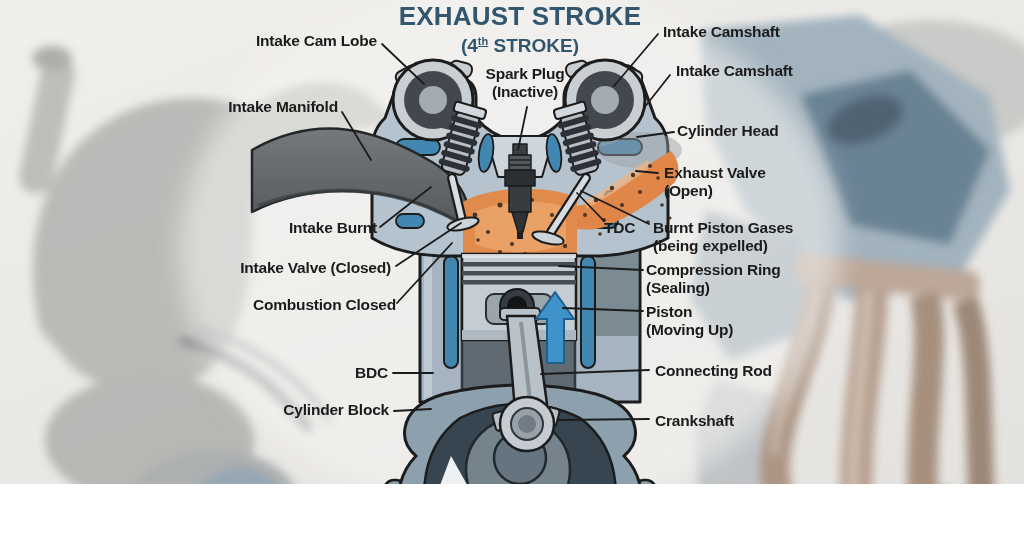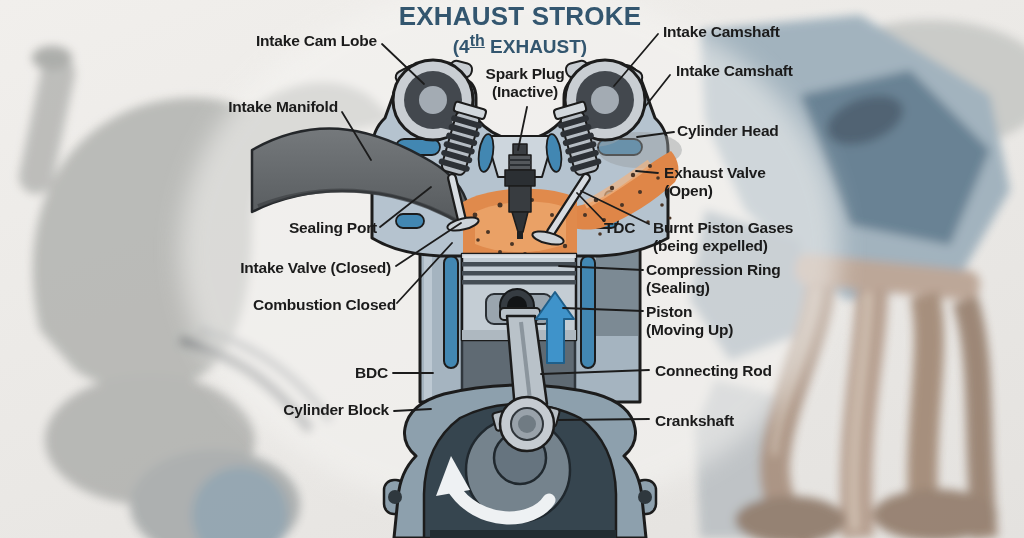--- a/index.html
+++ b/index.html
@@ -2,41 +2,41 @@
 <html style="--title: #33566f; --label: #1b1b1b; --bg: #eceae7;"><head>
 <meta charset="utf-8">
 <style>
   :root{
     --title:#33566f;
     --label:#1b1b1b;
     --bg:#eceae7;
   }
   html,body{margin:0;padding:0;}
   #stage{
-    position:relative;width:1024px;height:538px;overflow:hidden;
+    position:relative;width:1024px;height:484px;overflow:hidden;
     background:linear-gradient(160deg,#f1efec 0%,#eae8e5 55%,#e4e2df 100%);
     font-family:"Liberation Sans",sans-serif;
   }
   #art{position:absolute;left:0;top:0;}
   .lbl{
     position:absolute;
     font:700 15.5px/18px "Liberation Sans",sans-serif;
     color:var(--label);
     letter-spacing:-0.2px;
     white-space:nowrap;
   }
   .lbl.right{text-align:left;}
   .lbl.center{text-align:center;}
   #title-block{
     position:absolute;left:360px;top:2px;width:320px;text-align:center;
     color:var(--title);
   }
   #title-main{font:700 26px/28px "Liberation Sans",sans-serif;letter-spacing:0.2px;}
   #title-sub{font:700 19px/20px "Liberation Sans",sans-serif;margin-top:1px;}
-  #title-sub sup{font-size:16px;text-decoration:underline;}
+  #title-sub sup{font-size:11px;text-decoration:underline;}
 </style>
 </head>
 <body>
 
 <div id="stage">
 
 <svg id="art" width="1024" height="538" viewBox="0 0 1024 538">
   <defs>
     <filter id="blur5" x="-25%" y="-25%" width="150%" height="150%">
           <feGaussianBlur stdDeviation="5"></feGaussianBlur>
@@ -279,21 +279,21 @@
     <line x1="643" y1="311" x2="563" y2="308"></line>
     <line x1="649" y1="370" x2="541" y2="374"></line>
     <line x1="649" y1="419" x2="558" y2="420"></line>
     <line x1="393" y1="373" x2="433" y2="373"></line>
     <line x1="394" y1="411" x2="431" y2="409"></line>
   </g>
 </svg>
 
 <div id="title-block">
   <div id="title-main">EXHAUST STROKE</div>
-  <div id="title-sub"><span>(4</span><sup>th</sup><span> EXHAUST)</span></div>
+  <div id="title-sub"><span>(4</span><sup>th</sup><span> STROKE)</span></div>
 </div>
 
 <div class="lbl right" style="right:647px;top:32px">Intake Cam Lobe</div>
 <div class="lbl" style="left:663px;top:23px">Intake Camshaft</div>
 <div class="lbl" style="left:676px;top:62px">Intake Camshaft</div>
 <div class="lbl right" style="right:686px;top:98px">Intake Manifold</div>
 <div class="lbl" style="left:677px;top:122px">Cylinder Head</div>
 
 <div class="lbl center" style="left:450px;top:65px;width:150px">
   <div>Spark Plug</div>
@@ -305,21 +305,21 @@
   <div>(Open)</div>
 </div>
 
 <div class="lbl" style="left:604px;top:219px">TDC</div>
 
 <div class="lbl" style="left:653px;top:219px">
   <div>Burnt Piston Gases</div>
   <div>(being expelled)</div>
 </div>
 
-<div class="lbl right" style="right:647px;top:219px">Sealing Port</div>
+<div class="lbl right" style="right:647px;top:219px">Intake Burnt</div>
 <div class="lbl right" style="right:633px;top:259px">Intake Valve (Closed)</div>
 
 <div class="lbl center" style="left:237px;top:296px;width:175px">
   <div>Combustion Closed</div>
 </div>
 
 <div class="lbl" style="left:646px;top:261px">
   <div>Compression Ring</div>
   <div>(Sealing)</div>
 </div>

